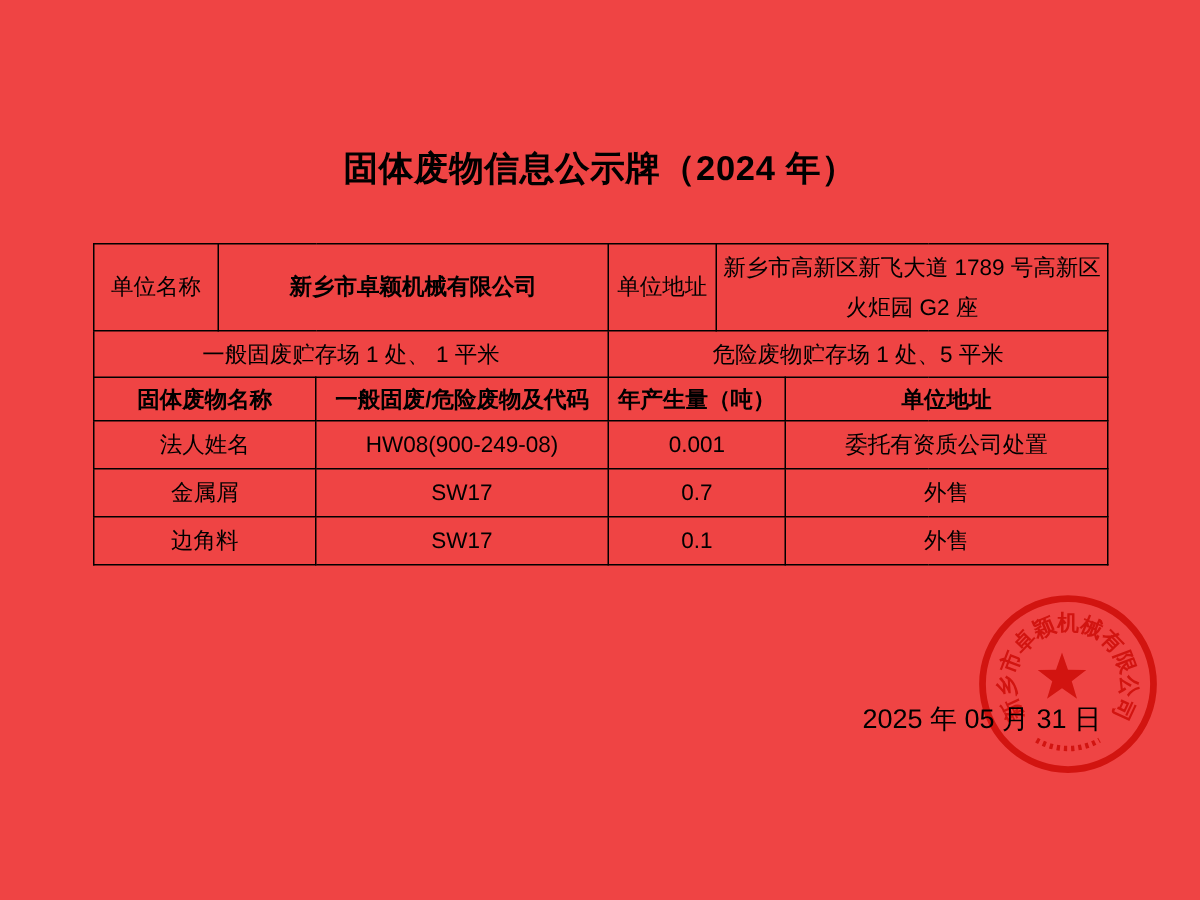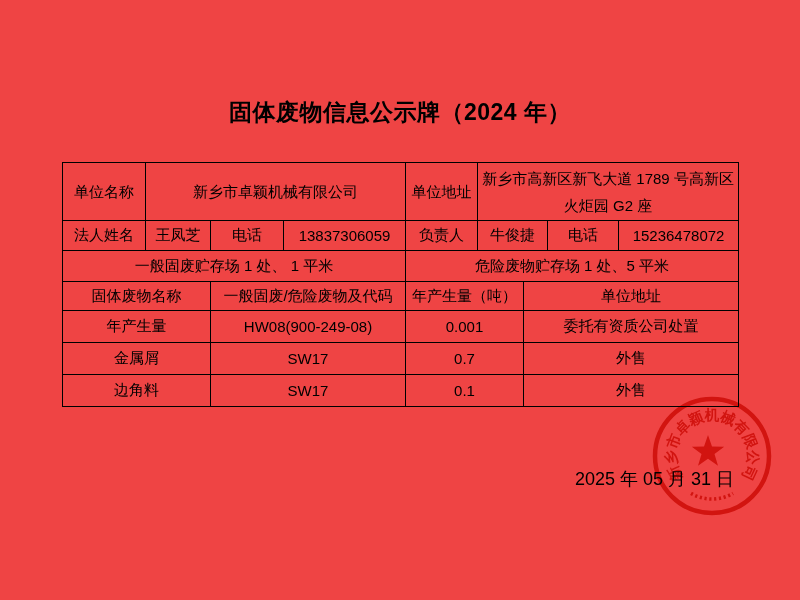--- a/index.html
+++ b/index.html
@@ -31,24 +31,24 @@
   #info-table td {
     border: 1px solid #000000;
     text-align: center;
     vertical-align: middle;
     padding: 0 2px;
     overflow: hidden;
   }
   tr.r1 { height: 58px; }
   tr.r2 { height: 30px; }
   tr.r3 { height: 31px; }
-  tr.r4 { height: 29px; }
+  tr.r4 { height: 29px; font-weight: bold; }
   tr.r5, tr.r6, tr.r7, tr.r8 { height: 32px; }
   tr.r1 td { vertical-align: top; padding-top: 4px; line-height: 27px; }
-  td.val-left { text-align: left; padding-left: 7px; }
+  td.val-left { text-align: left; padding-left: 7px; font-weight: bold; }
   td.addr { padding-left: 5px; padding-right: 5px; }
   #date-line {
     position: absolute;
     left: 575px; top: 467px;
     font-size: 18px;
     white-space: nowrap;
   }
   #stamp {
     position: absolute;
     left: 646px; top: 390px;
@@ -82,42 +82,32 @@
         <col style="width:71px">
         <col style="width:120px">
     </colgroup>
     <tbody>
         <tr class="r1">
       <td>单位名称</td>
       <td colspan="3" class="val-left">新乡市卓颖机械有限公司</td>
       <td>单位地址</td>
       <td colspan="4" class="addr">新乡市高新区新飞大道 1789 号高新区火炬园 G2 座</td>
     </tr>
-    <tr class="r2">
-      <td>法人姓名</td>
-      <td>王凤芝</td>
-      <td>电话</td>
-      <td>13837306059</td>
-      <td>负责人</td>
-      <td colspan="2">牛俊捷</td>
-      <td>电话</td>
-      <td>15236478072</td>
-    </tr>
     <tr class="r3">
       <td colspan="4">一般固废贮存场 1 处、 1 平米</td>
       <td colspan="5">危险废物贮存场 1 处、5 平米</td>
     </tr>
     <tr class="r4">
       <td colspan="2">固体废物名称</td>
       <td colspan="2">一般固废/危险废物及代码</td>
       <td colspan="2">年产生量（吨）</td>
       <td colspan="3">单位地址</td>
     </tr>
     <tr class="r5">
-      <td colspan="2">年产生量</td>
+      <td colspan="2">法人姓名</td>
       <td colspan="2">HW08(900-249-08)</td>
       <td colspan="2">0.001</td>
       <td colspan="3">委托有资质公司处置</td>
     </tr>
     <tr class="r7">
       <td colspan="2">金属屑</td>
       <td colspan="2">SW17</td>
       <td colspan="2">0.7</td>
       <td colspan="3">外售</td>
     </tr>

